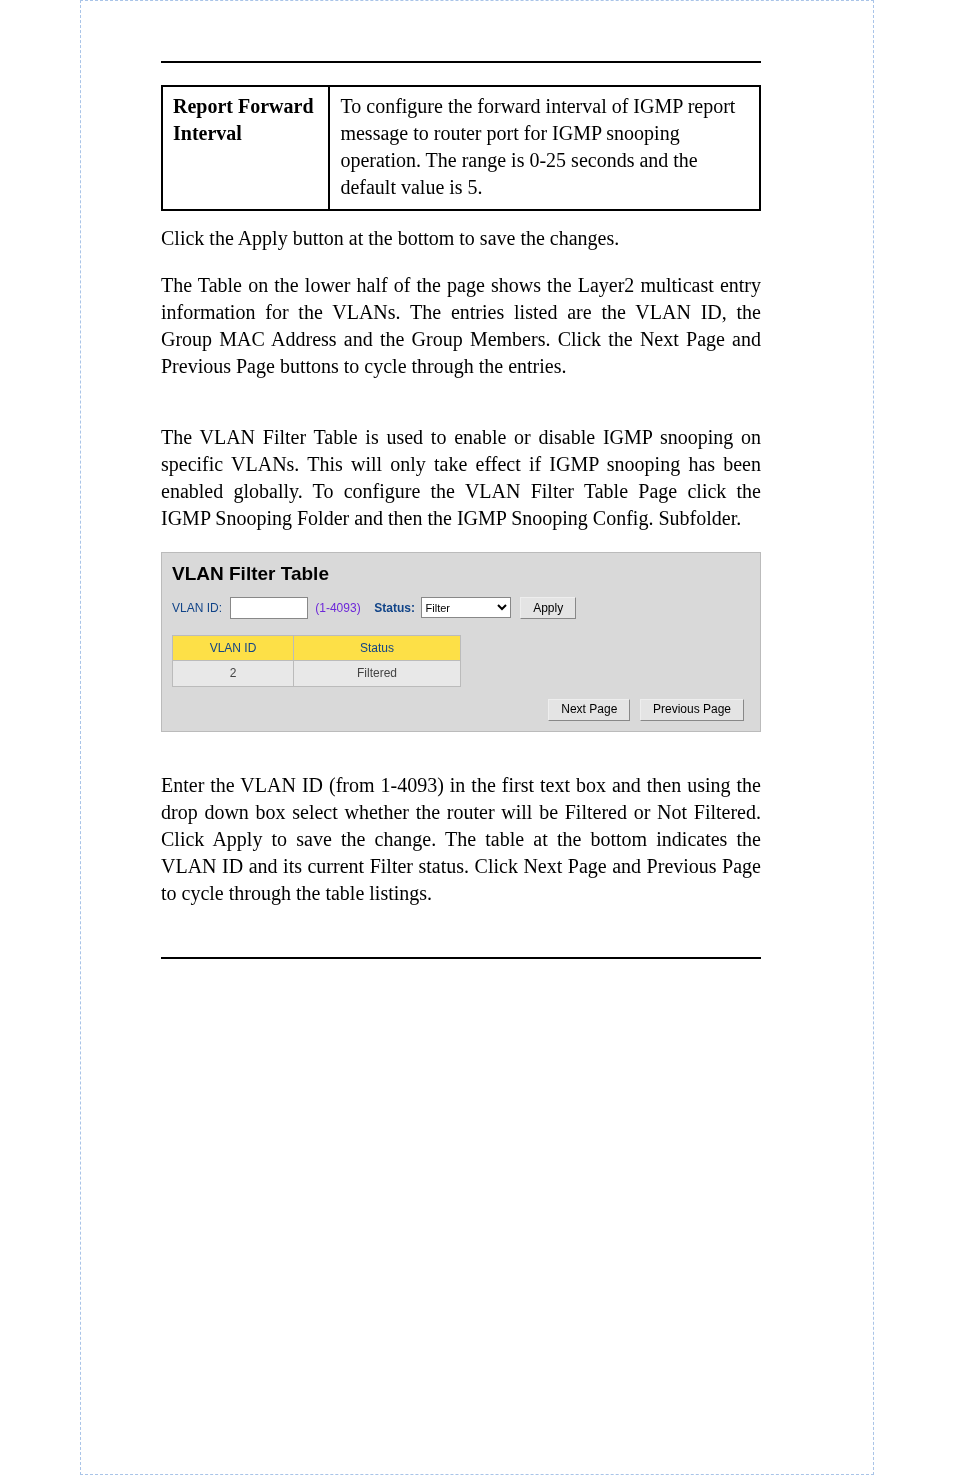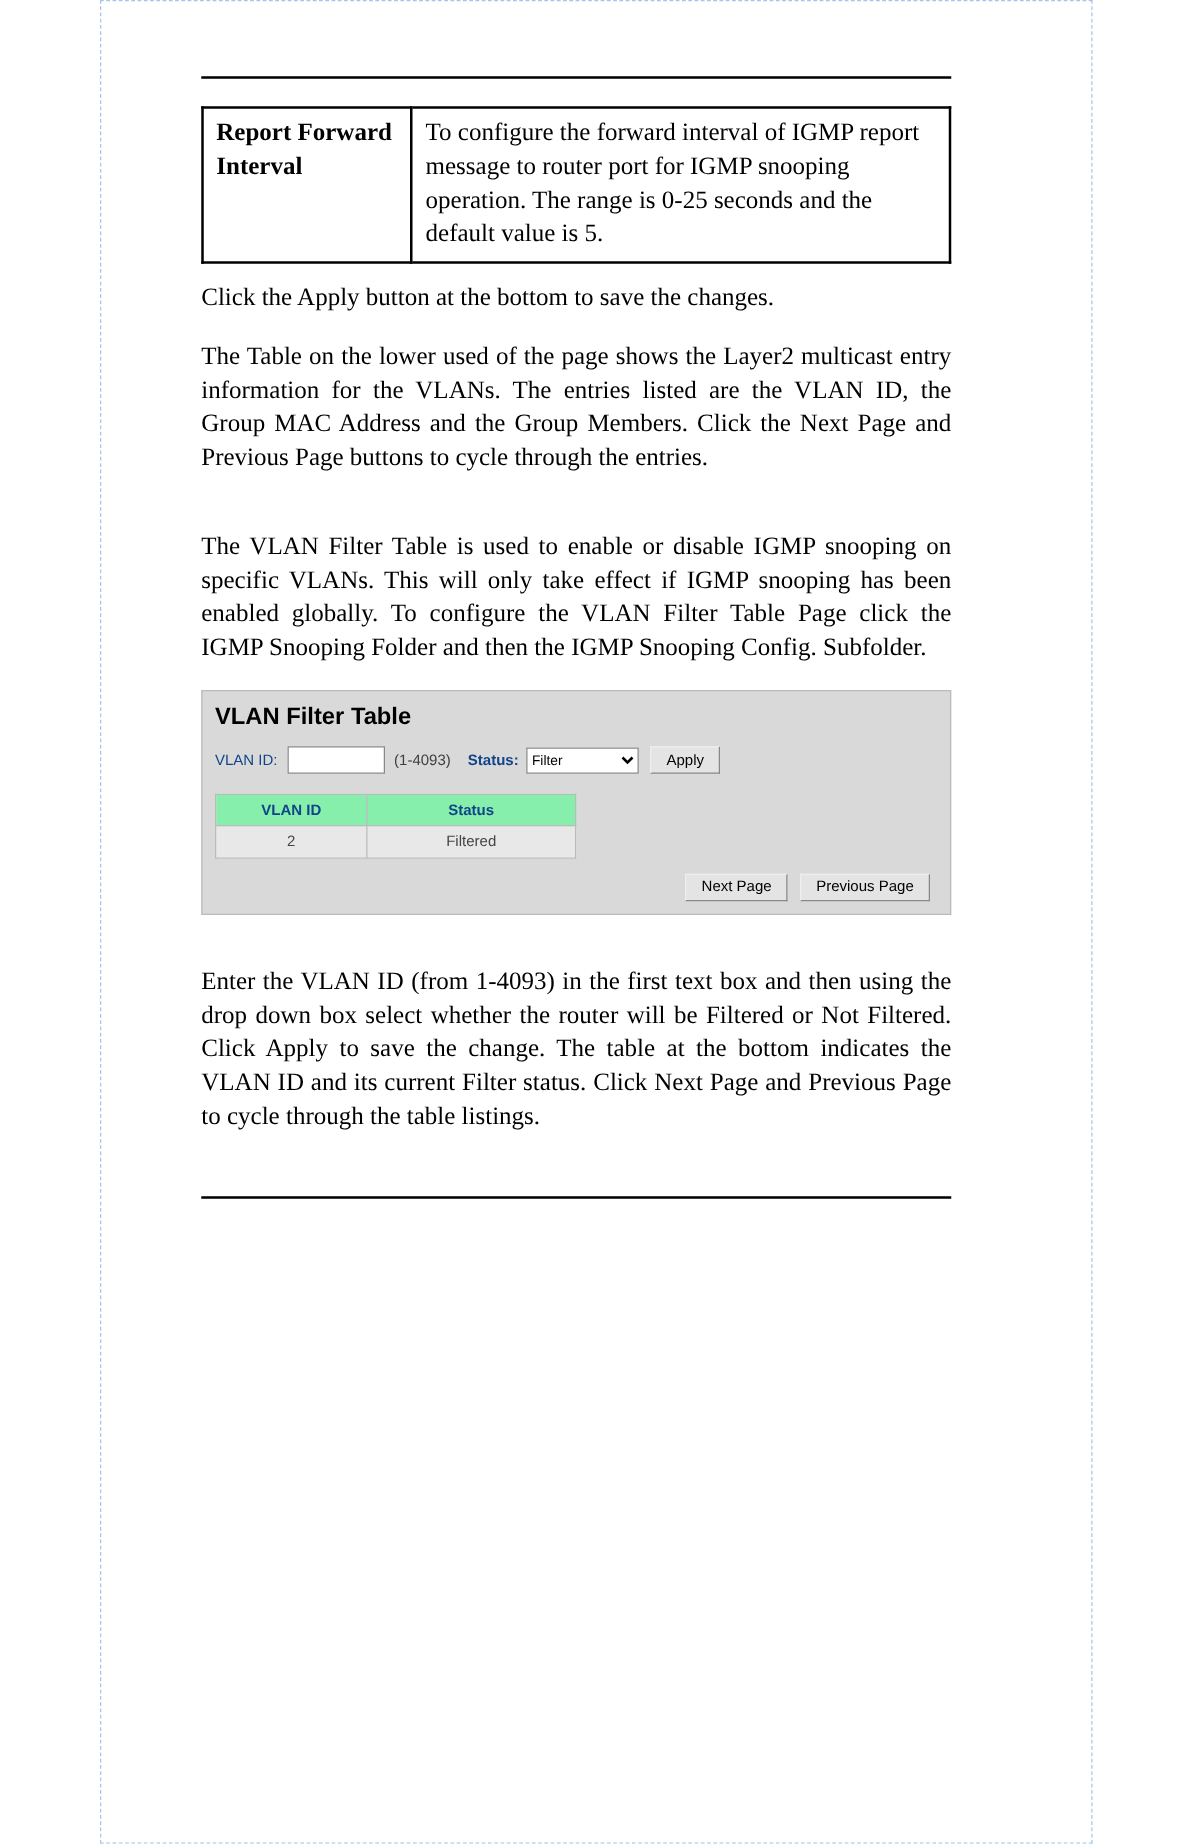--- a/index.html
+++ b/index.html
@@ -76,21 +76,21 @@
   }
   .label2 {
     color: #114488;
     font-weight: bold;
     font-size: 12px;
     margin-left: 4px;
     margin-right: 2px;
     text-align: center;
   }
   .help {
-    color: #404040;
+    color: #6d28d9;
     font-size: 12px;
     margin-left: 4px;
     margin-right: 6px;
   }
   input.tb {
     font-family: Verdana, Arial, sans-serif;
     font-size: 12px;
     padding: 1px 3px;
     border: 1px solid #888;
     background: #fff;
@@ -129,23 +129,23 @@
     width: 50%;
   }
   table.inner th, table.inner td {
     border: 1px solid #bbb;
     text-align: center;
     font-family: Verdana, Arial, sans-serif;
     font-size: 12px;
     padding: 4px 0;
   }
   table.inner th {
-    background: #86efac;
+    background: #fde047;
     color: #114488;
-    font-weight: bold;
+    font-weight: normal;
   }
   table.inner td {
     background: #e8e8e8;
     color: #444;
   }
   .panel-footer {
     text-align: right;
     padding: 8px 16px 0 0;
   }
 </style>
@@ -159,21 +159,21 @@
     <tbody>
         <tr>
       <td class="term">Report Forward Interval</td>
       <td>To configure the forward interval of IGMP report message to router port for IGMP snooping operation. The range is 0-25 seconds and the default value is 5.</td>
     </tr>
   </tbody>
     </table>
 
   <p class="body">Click the Apply button at the bottom to save the changes.</p>
 
-  <p class="body justify">The Table on the lower used of the page shows the Layer2 multicast entry information for the VLANs.  The entries listed are the VLAN ID, the Group MAC Address and the Group Members.   Click the Next Page and Previous Page buttons to cycle through the entries.</p>
+  <p class="body justify">The Table on the lower half of the page shows the Layer2 multicast entry information for the VLANs.  The entries listed are the VLAN ID, the Group MAC Address and the Group Members.   Click the Next Page and Previous Page buttons to cycle through the entries.</p>
 
   <p class="body justify" style="margin-top:44px;">The VLAN Filter Table is used to enable or disable IGMP snooping on specific VLANs.  This will only take effect if IGMP snooping has been enabled globally.  To configure the VLAN Filter Table Page click the IGMP Snooping Folder and then the IGMP Snooping Config. Subfolder.</p>
 
   <div class="panel">
     <div class="panel-title">VLAN Filter Table</div>
 
     <div class="panel-row">
       <span class="label">VLAN ID:</span>
       <input class="tb" type="text" value="" style="">
       <span class="help">(1-4093)</span>

